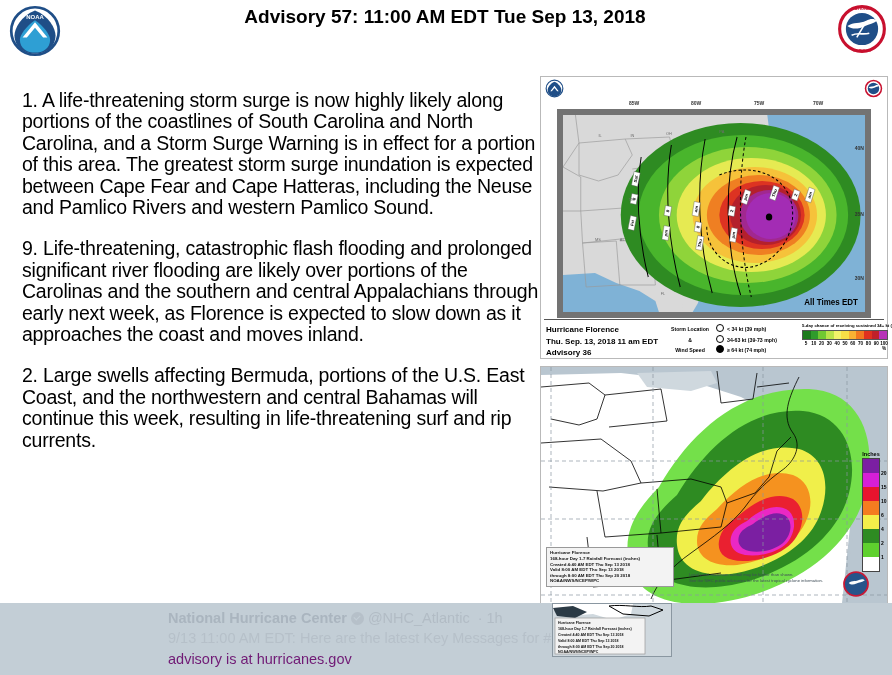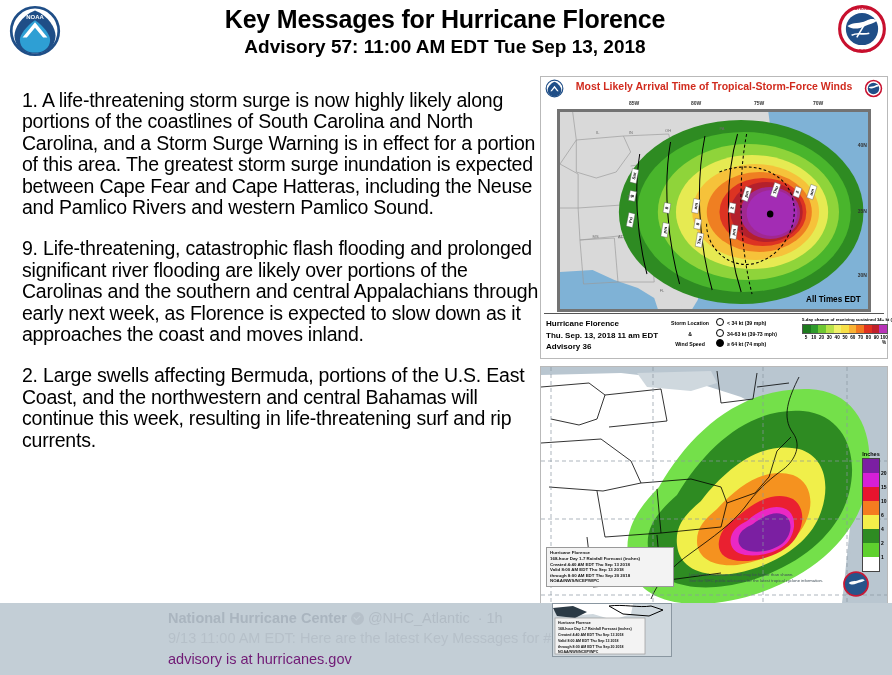--- a/index.html
+++ b/index.html
@@ -25,21 +25,21 @@
   
   .panel-top{position:absolute;left:540px;top:76px;width:348px;height:283px;
              background:#fff;border:1px solid #b9b9b9;box-sizing:border-box;}
   .panel-top-head{position:relative;height:23px;}
   .pt-title{position:absolute;left:0;right:0;top:3px;text-align:center;
             font-size:10.5px;font-weight:bold;color:#d12b1e;}
   .pt-logo-l{position:absolute;left:4px;top:2px;width:19px;height:19px;}
   .pt-logo-r{position:absolute;right:4px;top:2px;width:19px;height:19px;}
   .lonlabels{position:relative;height:9px;}
   .lonlabels span{position:absolute;top:0;font-size:5px;color:#333;font-weight:bold;}
-  .map-top{position:relative;height:197px;margin:0 16px;border:3px solid #737373;
+  .map-top{position:relative;height:197px;margin:0 16px;border:6px solid #737373;
            background:#7fb2d6;overflow:hidden;}
   .latlabels span{position:absolute;right:1px;font-size:5px;color:#333;font-weight:bold;}
   .legend-top{position:relative;height:50px;margin:1px 3px 0 3px;border-top:1px solid #555;
               font-size:6px;color:#000;}
   .lt-left{position:absolute;left:2px;top:4px;font-size:8px;font-weight:bold;line-height:11.5px;}
   .lt-mid{position:absolute;left:120px;top:4px;width:52px;text-align:center;
           font-size:5.2px;font-weight:bold;line-height:10.5px;}
   .lt-keys{position:absolute;left:172px;top:4px;font-size:5.2px;line-height:10.5px;font-weight:bold;}
   .lt-keys div{height:10.5px;white-space:nowrap;}
   .dot{display:inline-block;width:6px;height:6px;border:1px solid #000;border-radius:50%;
@@ -97,21 +97,20 @@
     <svg class="logo-noaa" viewBox="0 0 100 100">
       <circle cx="50" cy="50" r="46" fill="#ffffff"></circle>
       <circle cx="50" cy="50" r="44" fill="none" stroke="#1f4e87" stroke-width="5"></circle>
       <path d="M50 12 C24 22 12 46 12 58 C12 80 30 92 50 92 C70 92 88 80 88 58 C88 46 76 22 50 12 Z" fill="#1f4e87"></path>
       <path d="M50 30 C34 40 22 58 22 66 C22 82 36 90 50 90 C64 90 78 82 78 66 C78 58 66 40 50 30 Z" fill="#2e9fd4"></path>
       <path d="M50 34 L27 62 L35 62 L50 44 L65 62 L73 62 Z" fill="#ffffff"></path>
       <text x="50" y="28" font-size="11" font-weight="bold" fill="#ffffff" text-anchor="middle" font-family="Liberation Sans, sans-serif">NOAA</text>
     </svg>
 
     <div class="title-wrap">
-      <div class="title">Key Messages for Hurricane Florence</div>
       <div class="subtitle">Advisory 57:  11:00 AM EDT Tue Sep 13, 2018</div>
     </div>
 
     <svg class="logo-nws" viewBox="0 0 100 100">
       <circle cx="50" cy="50" r="44" fill="#ffffff"></circle>
       <circle cx="50" cy="50" r="43" fill="none" stroke="#c8102e" stroke-width="6"></circle>
       <circle cx="50" cy="50" r="31" fill="#1f4e87"></circle>
       <path d="M22 44 C34 36 46 40 58 34 C66 30 74 30 79 34 C72 40 64 40 56 44 C44 50 32 52 22 44 Z" fill="#ffffff"></path>
       <path d="M30 62 C42 56 52 62 64 58" stroke="#ffffff" stroke-width="3" fill="none"></path>
       <path d="M58 36 L40 66" stroke="#ffffff" stroke-width="3"></path>
@@ -128,21 +127,20 @@
 
   <div class="panel-top">
 
     <div class="panel-top-head">
       <svg class="pt-logo-l" viewBox="0 0 100 100">
         <circle cx="50" cy="50" r="46" fill="#fff"></circle>
         <circle cx="50" cy="50" r="44" fill="none" stroke="#1f4e87" stroke-width="6"></circle>
         <path d="M50 14 C26 24 14 46 14 58 C14 80 32 92 50 92 C68 92 86 80 86 58 C86 46 74 24 50 14 Z" fill="#1f4e87"></path>
         <path d="M50 36 L28 64 L36 64 L50 48 L64 64 L72 64 Z" fill="#ffffff"></path>
       </svg>
-      <div class="pt-title">Most Likely Arrival Time of Tropical-Storm-Force Winds</div>
       <svg class="pt-logo-r" viewBox="0 0 100 100">
         <circle cx="50" cy="50" r="44" fill="#fff"></circle>
         <circle cx="50" cy="50" r="42" fill="none" stroke="#c8102e" stroke-width="8"></circle>
         <circle cx="50" cy="50" r="30" fill="#1f4e87"></circle>
         <path d="M24 44 C36 36 48 42 60 34 C68 30 76 32 80 36 C72 42 62 42 54 46 C42 52 32 52 24 44 Z" fill="#fff"></path>
       </svg>
     </div>
 
     <div class="lonlabels">
       <span style="left:88px">85W</span>

